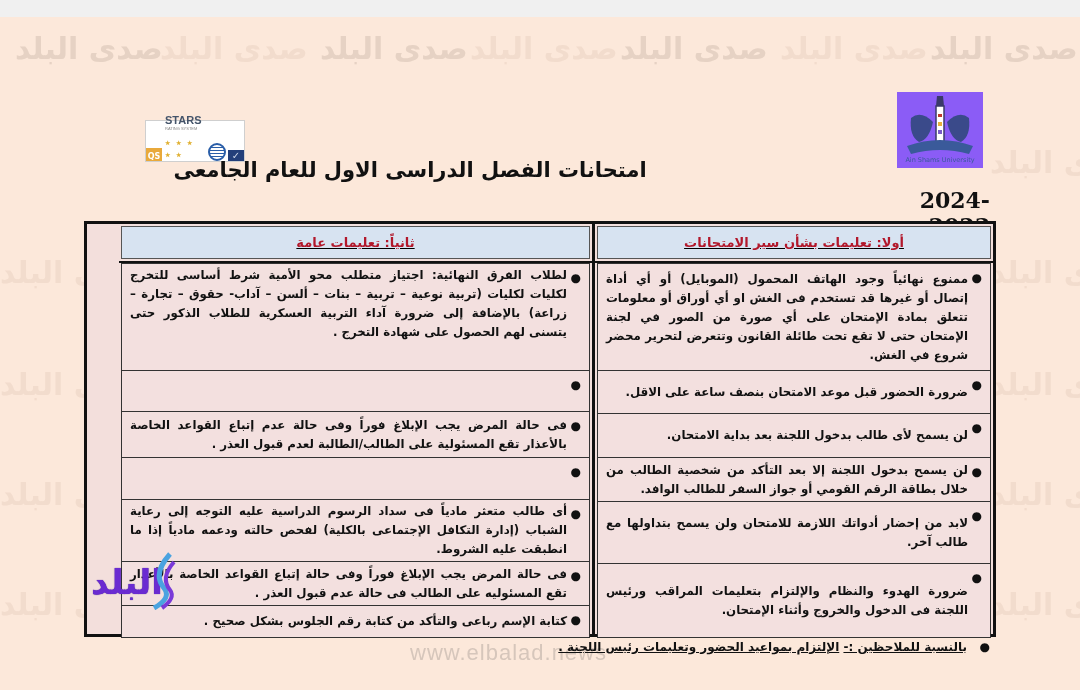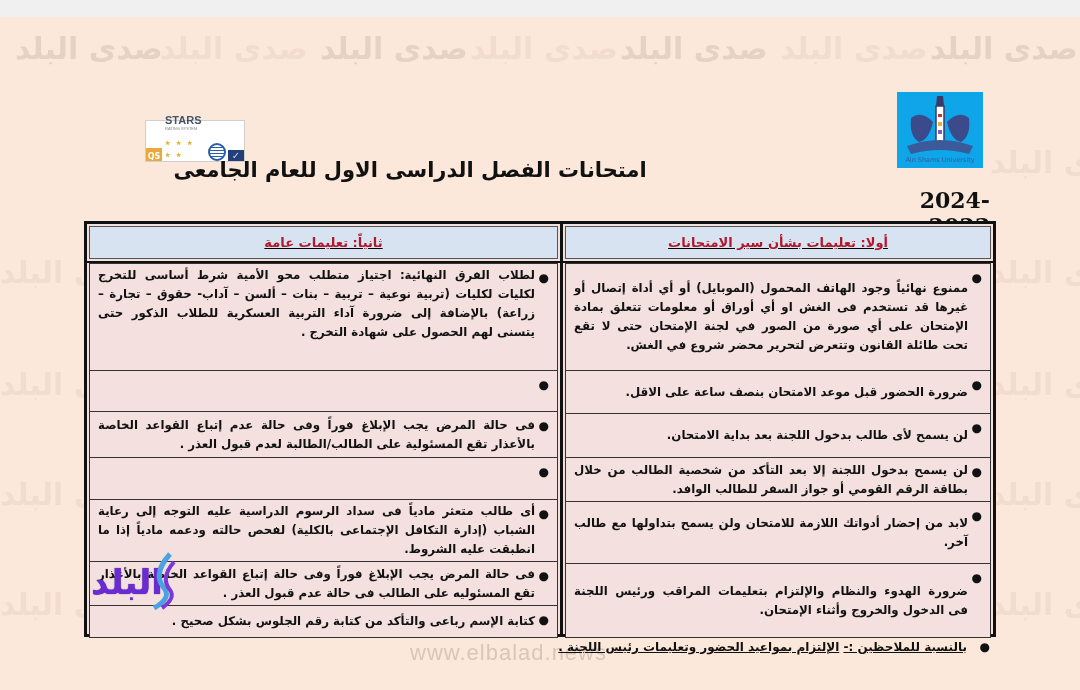--- a/index.html
+++ b/index.html
@@ -31,30 +31,30 @@
   .doc-title {
     position:absolute; left:140px; top:158px; width:540px; text-align:center;
     font-size:21px; font-weight:bold; color:#111; letter-spacing:4px; direction:rtl;
     font-family:"DejaVu Sans", sans-serif;
   }
   .year {
     position:absolute; left:870px; top:187px; width:120px; text-align:right;
     font-size:22px; font-weight:bold; color:#111; font-family:"DejaVu Serif", serif;
   }
   .uni-logo {
-    position:absolute; left:897px; top:92px; width:86px; height:76px; background:#0ea5e9;
+    position:absolute; left:897px; top:92px; width:86px; height:76px; background:#8b5cf6;
   }
 
   .table-wrap {
     position:absolute; left:84px; top:221px; width:912px; height:416px;
     border:3px solid #111; box-sizing:border-box; background:#f3dfdc;
     display:flex; flex-direction:row-reverse;
   }
   .col { position:relative; height:100%; box-sizing:border-box;text-decoration:underline; }
-  .col.right { width:430px; }
+  .col.right { width:398px; }
   .col.left { width:476px; border-right:3px solid #111; }
   .col-head {
     height:33px; box-sizing:border-box; border:1px solid #555; margin:2px;
     background:#d7e3f1; display:flex; align-items:center; justify-content:center;
     color:#b2182b; font-weight:bold; font-size:13px; direction:rtl;
   }
   .col-body { position:absolute; left:0; right:0; top:37px; bottom:0; border-top:2px solid #111; }
   .cell {
     position:absolute; left:2px; right:2px; box-sizing:border-box;
     border:1px solid #333; border-top:none; background:#f3e0df;

